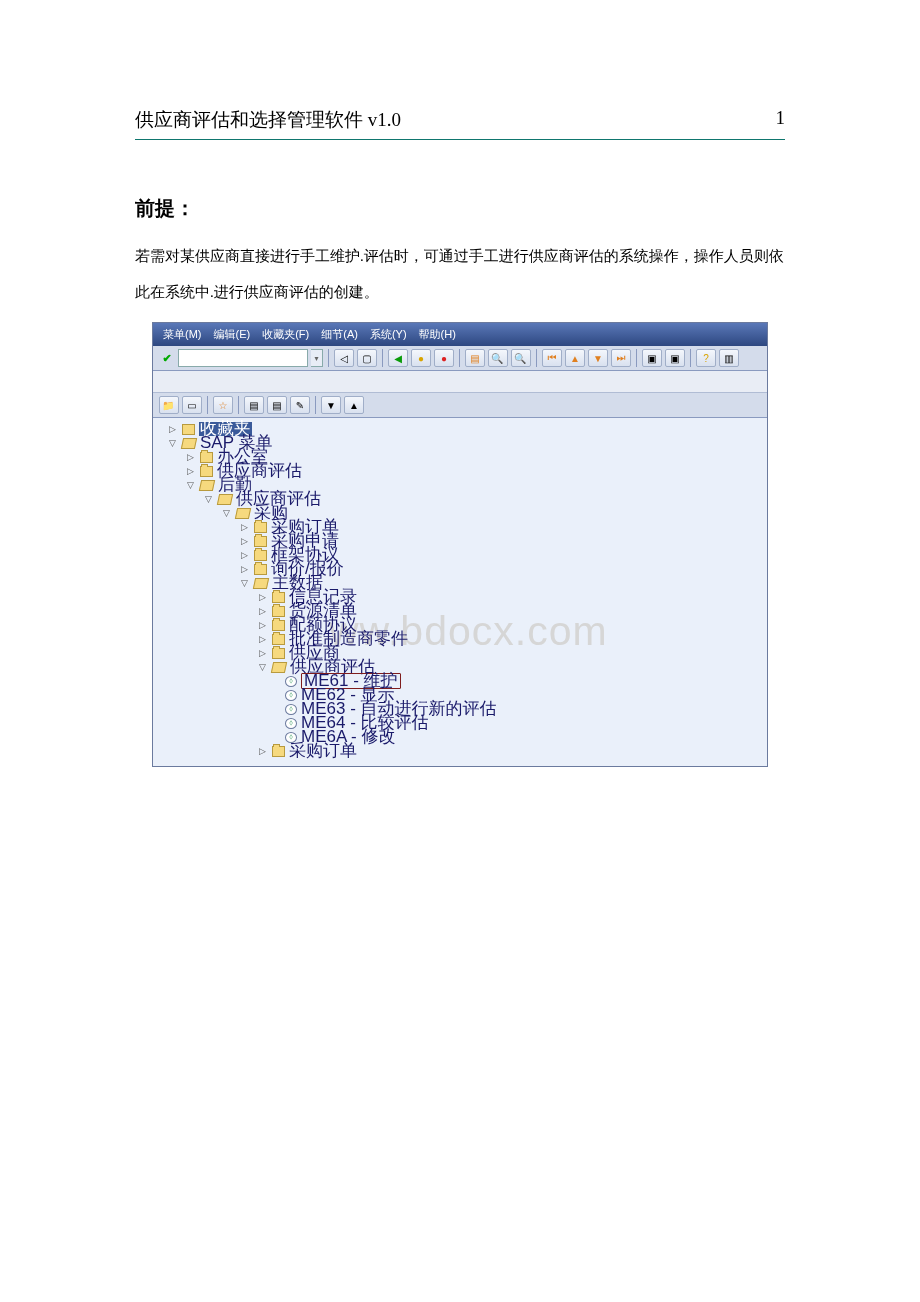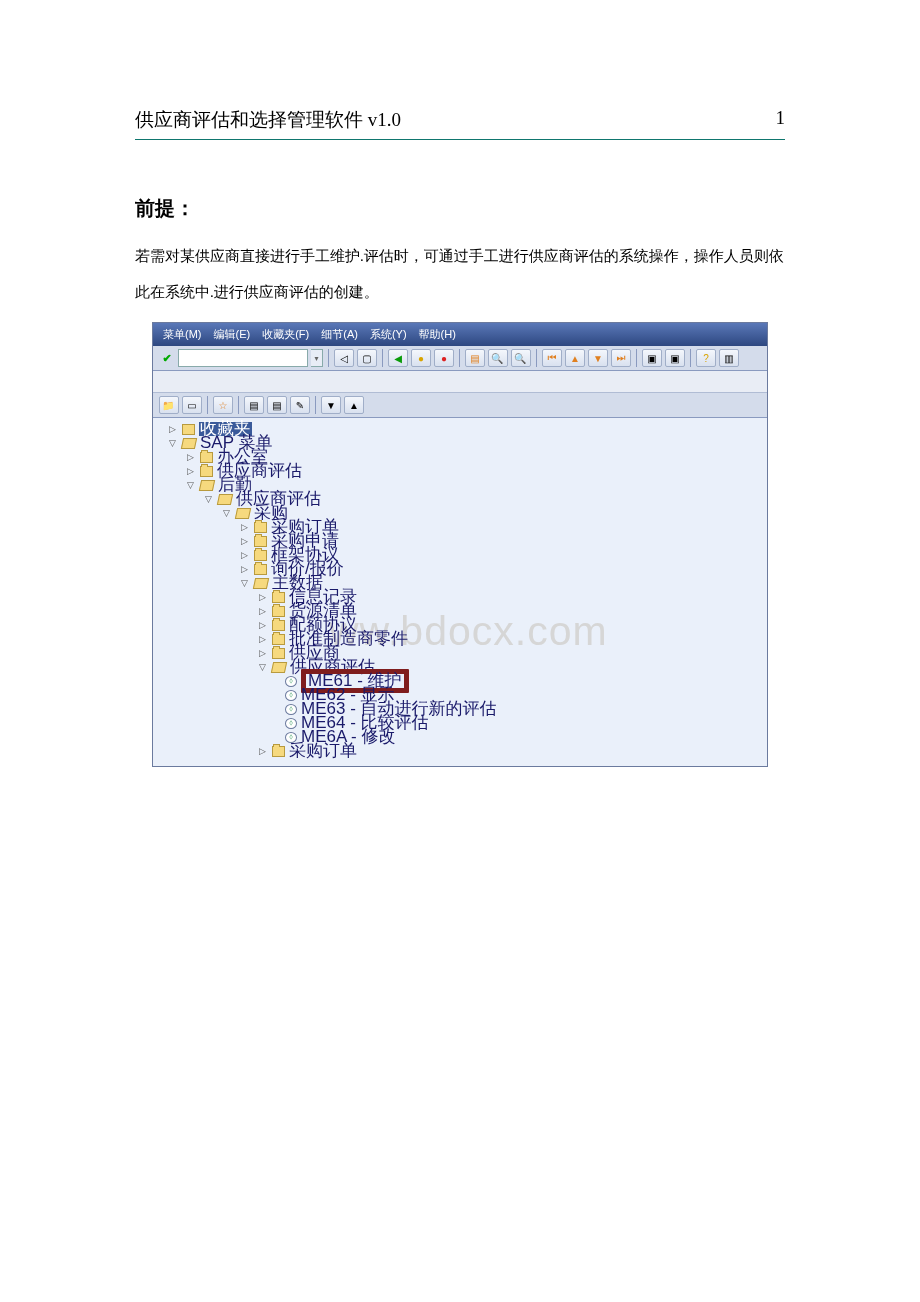--- a/index.html
+++ b/index.html
@@ -193,21 +193,21 @@
     .icon-tx {
       width: 12px; height: 11px;
       border-radius: 50%;
       border: 1px solid #6b7a9e;
       background: #fff;
       display: inline-flex; align-items: center; justify-content: center;
       font-size: 8px; color: #5a7;
     }
     .label { color: #1a1a6a; font-size: 17px; }
     .sel {
-      border: 5px solid #7f1d1d;
+      border: 1px solid #7f1d1d;
       padding: 0 2px;
       border-radius: 1px;
     }
     .hl {
       background: #3a5a9a;
       color: #fff;
       padding: 0 1px;
     }
 
     .after-text {

